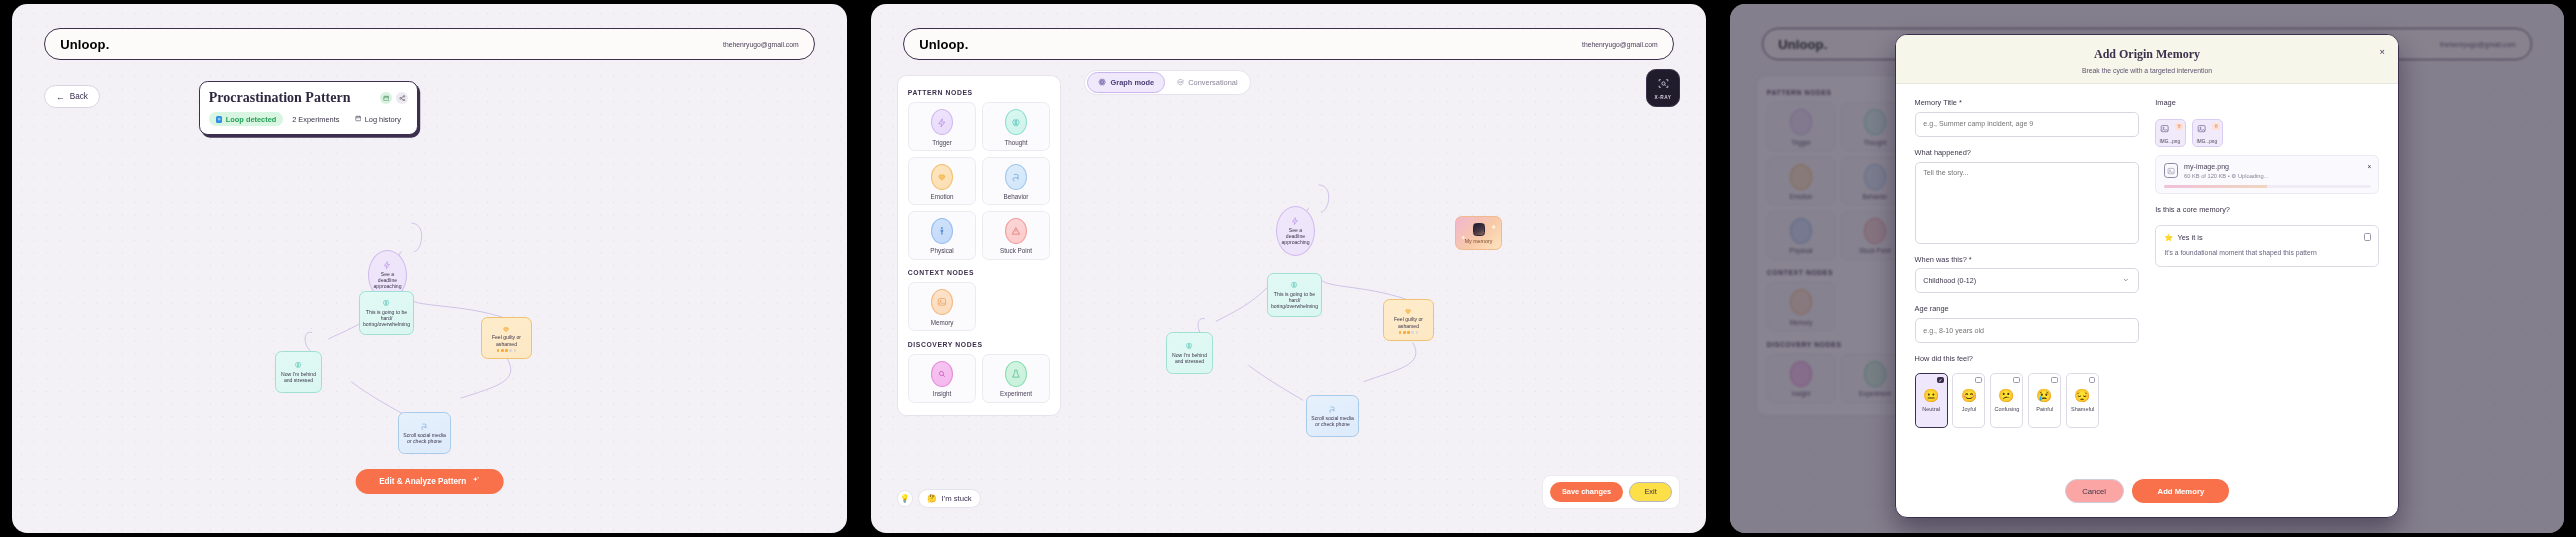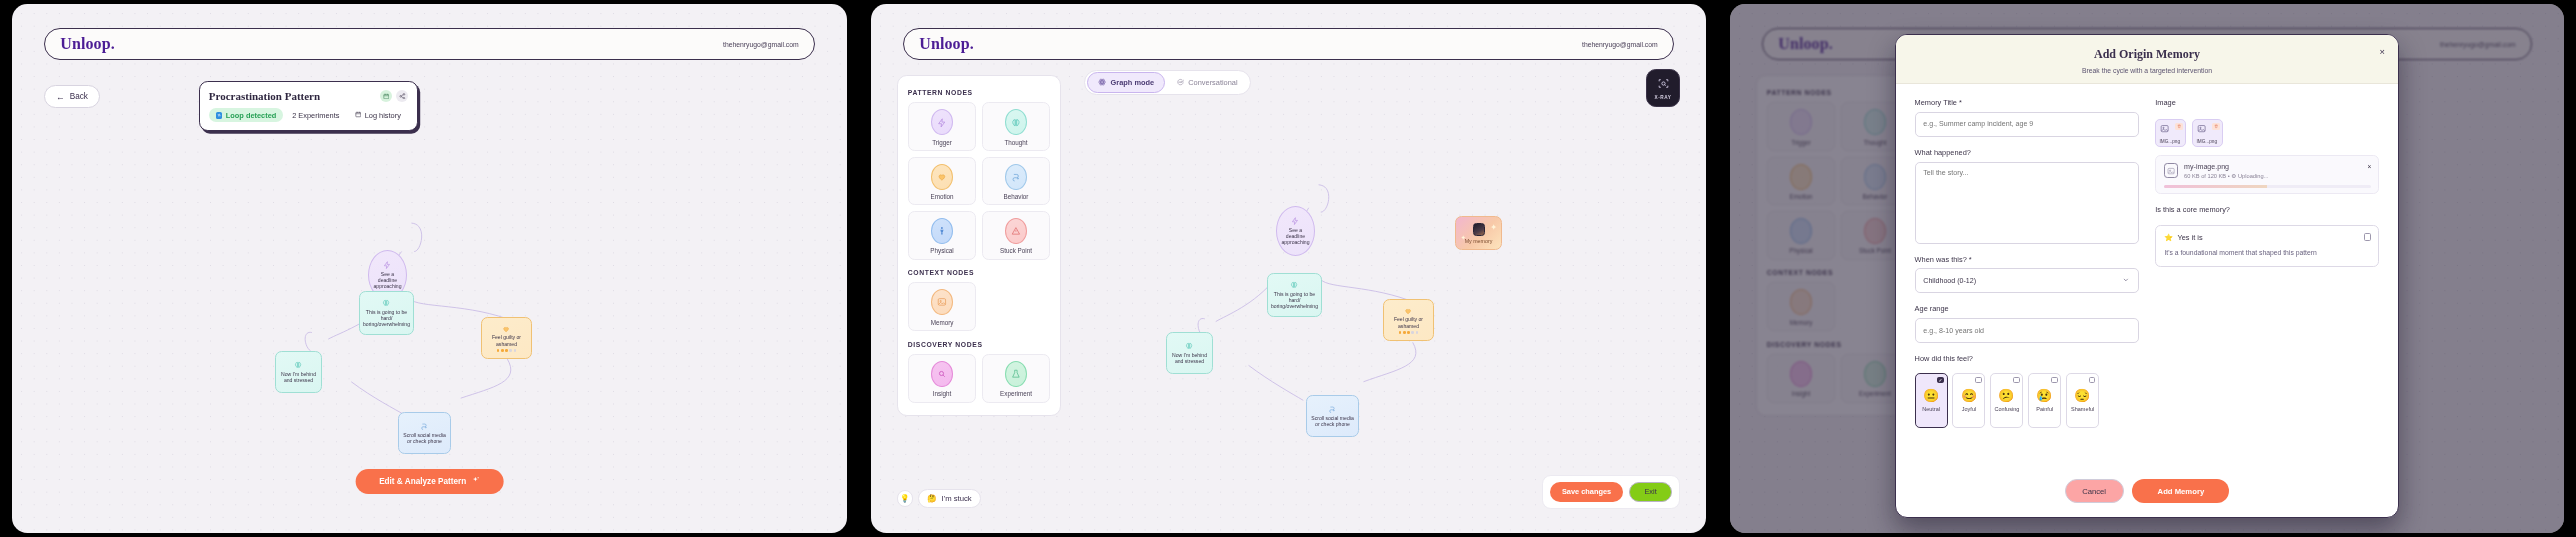--- a/index.html
+++ b/index.html
@@ -18,39 +18,39 @@
     background-size:12.6px 12.6px; background-position:3.3px 3.3px;
     overflow:hidden;
   }
 
   
   .topbar {
     position:absolute; left:32px; right:32px; top:24px; height:32px;
     background:#fcfbfa; border:0.8px solid #3b2f4d; border-radius:16.4px;
     display:flex; align-items:center; padding:0 15.3px; justify-content:space-between;
   }
-  .brand { font-family:Liberation Serif, serif; font-weight:700; font-size:16px; color:#4c1d95; letter-spacing:0.1px;}
+  .brand { font-family:Liberation Sans, sans-serif; font-weight:700; font-size:13px; color:#000000; letter-spacing:0.1px;}
   .email { font-size:6.8px; color:#4b4159; }
 
   
   .back-btn {
     position:absolute; left:32px; top:81px; height:22.4px; padding:0 11px;
     background:#fff; border:0.5px solid #d8d4e0; border-radius:13px;
     display:flex; align-items:center; gap:4.9px; font-size:8.2px; color:#3b2f4d;
   }
   .back-btn .arr { font-size:8.8px; }
 
   
   .pat-card {
     position:absolute; left:187px; top:77px; width:219px;
     background:#fff; border:0.8px solid #3b2f4d; border-radius:8.8px;
     box-shadow:2.2px 2.7px 0 0 #3b2f4d; padding:7.7px 8.8px 7.7px 8.8px;
   }
   .pat-top { display:flex; align-items:center; justify-content:space-between; }
-  .pat-title { font-family:"Liberation Serif", serif; font-weight:700; font-size:11px; color:#2f2740; }
+  .pat-title { font-family:"Liberation Serif", serif; font-weight:700; font-size:14px; color:#2f2740; }
   .pat-icons { display:flex; gap:4.4px; }
   .ic-round { width:12px; height:12px; border-radius:50%; display:flex; align-items:center; justify-content:center; }
   .ic-round.green { background:#d7f2dd; }
   .ic-round.grey { background:#eceaf0; }
   .ic-round svg { width:6.6px; height:6.6px; }
   .pat-meta { display:flex; align-items:center; gap:2.2px; margin-top:6px; }
   .chip-loop {
     display:flex; align-items:center; gap:3.3px;
     background:#d7f5e0; border-radius:11px; padding:2.7px 7.1px;
     color:#27a055; font-weight:700; font-size:7.4px;
@@ -155,21 +155,21 @@
   .stuck-wrap { position:absolute; left:26px; bottom:25px; display:flex; align-items:center; gap:4.4px; }
   .bulb { width:16.4px; height:16.4px; border-radius:50%; background:#fff; border:0.5px solid #e6e3ec; display:flex; align-items:center; justify-content:center; font-size:7.7px; }
   .stuck { height:18.6px; padding:0 8.8px; border-radius:11px; background:#fff; border:0.5px solid #e6e3ec; display:flex; align-items:center; gap:4.4px; font-size:7.7px; color:#3b2f4d; }
 
   .savebar {
     position:absolute; right:26px; bottom:24px; background:#fff;
     border:0.5px solid #eceaf1; border-radius:8.8px; padding:6px 7.1px;
     display:flex; align-items:center; gap:6px;
   }
   .btn-save { background:#f9714b; color:#fff; border:none; border-radius:12px; height:19.7px; padding:0 12px; font-size:7.4px; font-weight:700; }
-  .btn-exit { background:#84cc16; color:#3b2f4d; border:0.5px solid #b9b3c6; border-radius:12px; height:19.7px; padding:0 14.2px; font-size:7.4px; }
+  .btn-exit { background:#fde047; color:#3b2f4d; border:0.5px solid #b9b3c6; border-radius:12px; height:19.7px; padding:0 14.2px; font-size:7.4px; }
 
   
   .dim { position:absolute; inset:0; background:rgba(40,33,55,.55); }
   .blurred { filter:blur(1.2px); opacity:.85; }
 
   .modal {
     position:absolute; left:50%; transform:translateX(-50%); top:30px; width:504px; height:484px;
     background:#fff; border:0.9px solid #3b2f4d; border-radius:12px; overflow:hidden;
     box-shadow:0 12px 27px rgba(20,14,35,.45);
     display:flex; flex-direction:column;

